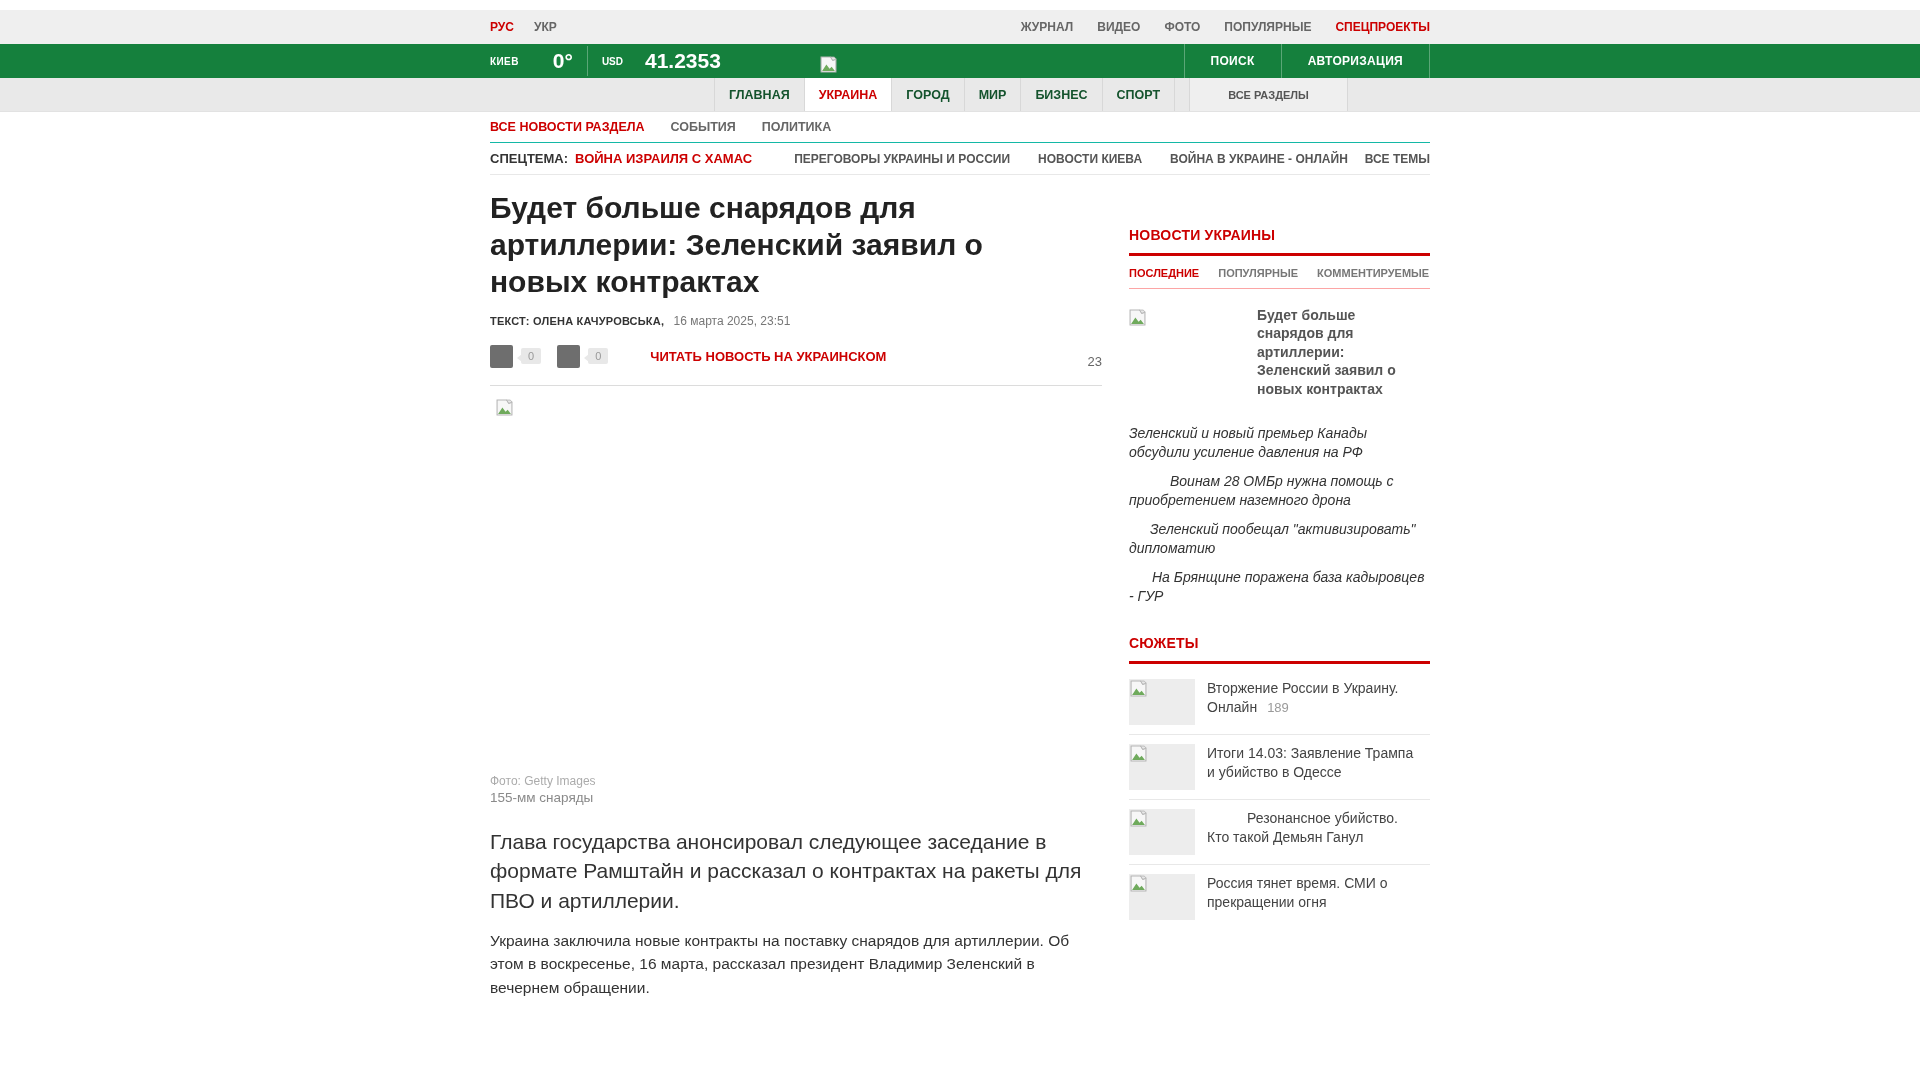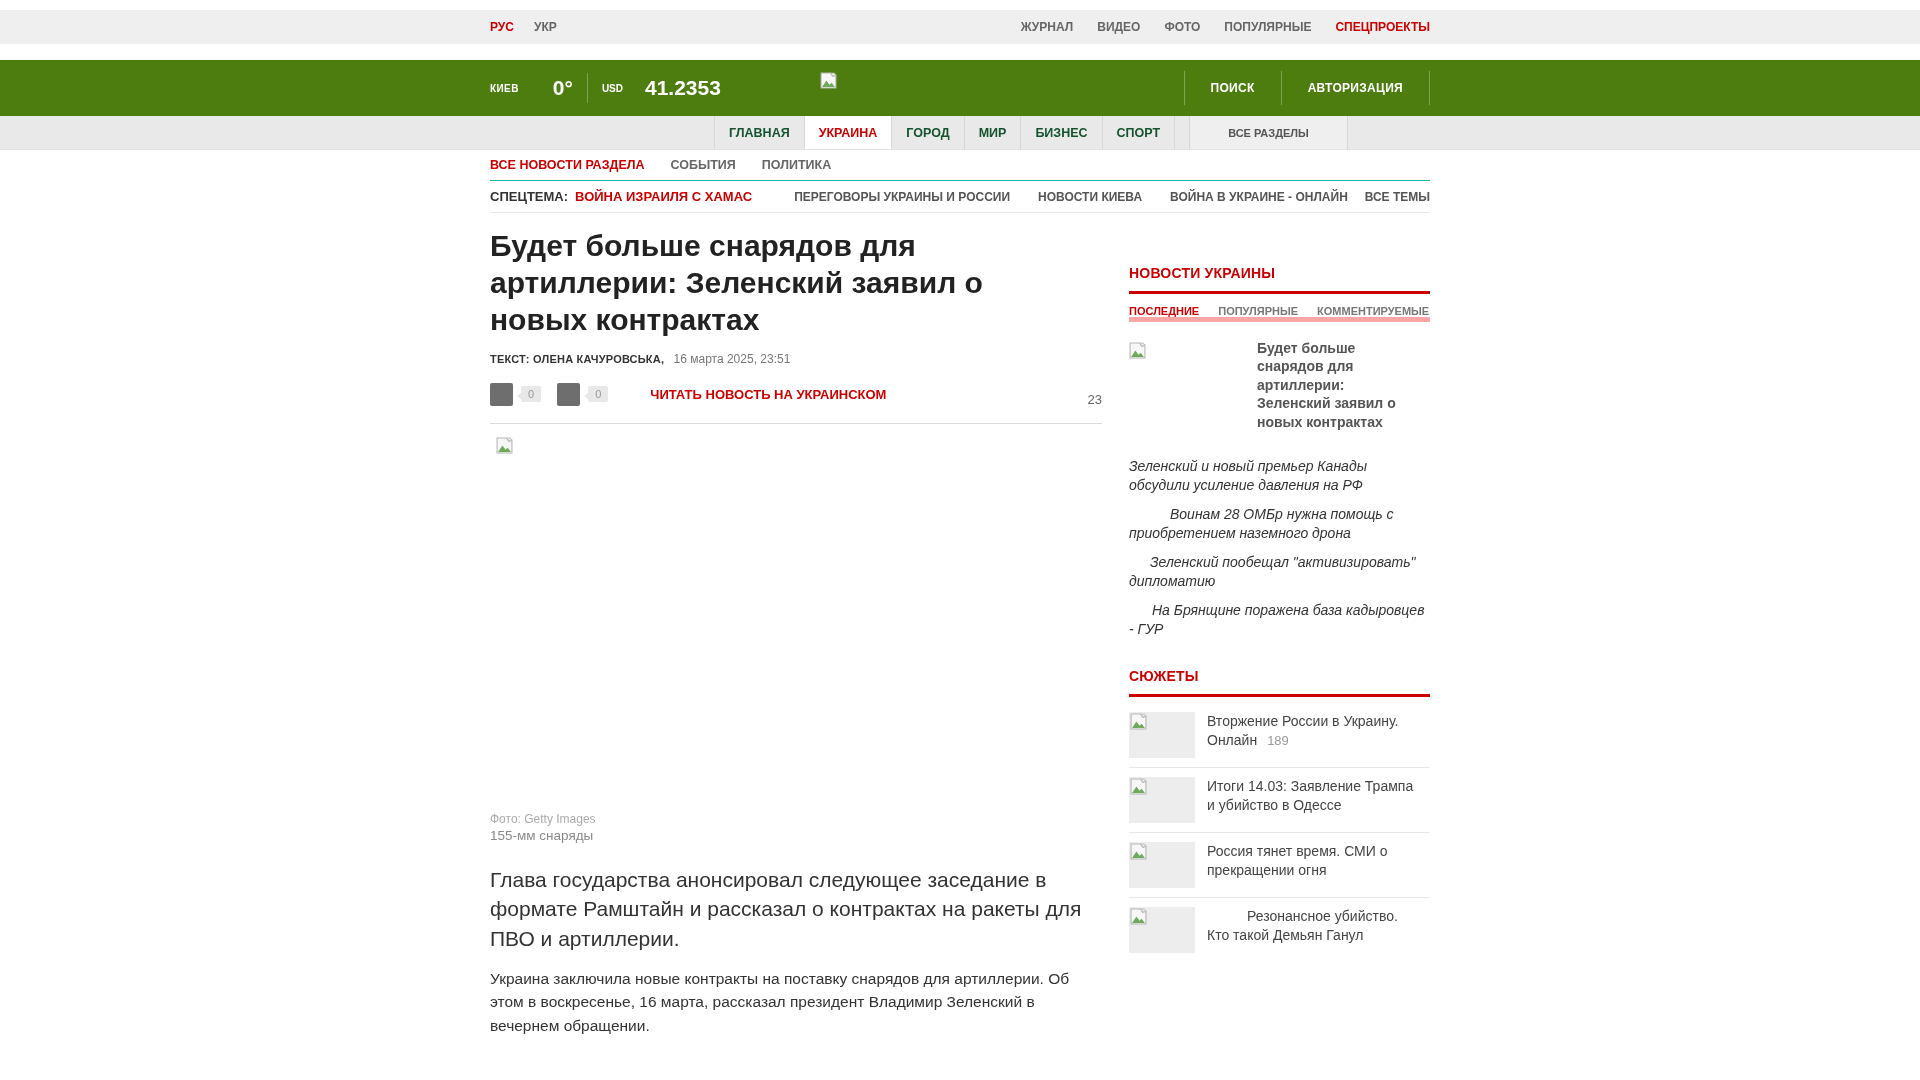--- a/index.html
+++ b/index.html
@@ -15,21 +15,21 @@
   .topbar { margin-top:10px; height:34px; background:#efefef; }
   .topbar .container { height:100%; display:flex; align-items:center; justify-content:space-between; }
   .lang { display:flex; gap:20px; font-size:12px; font-weight:bold; }
   .lang .active { color:#cc0000; }
   .lang .idle { color:#666; }
   .toplinks { display:flex; gap:24px; font-size:12px; font-weight:bold; color:#666; }
   .toplinks .hot { color:#cc0000; }
   .toplinks span { cursor:pointer; }
 
   
-  .redbar { height:56px; background:#4d7c0f;margin-top:16px; }
+  .redbar { height:34px; background:#15803d; }
   .redbar .container { height:100%; display:flex; align-items:center; color:#fff; }
   .wx-city { font-size:10px; font-weight:bold; letter-spacing:.4px; }
   .wx-temp { font-size:21px; font-weight:bold; margin-left:34px; }
   .vdiv { width:1px; height:30px; background:rgba(255,255,255,.3); margin:0 14px; }
   .cur-label { font-size:10px; font-weight:bold; }
   .cur-value { font-size:21px; font-weight:bold; margin-left:22px; }
   .logo-slot { position:absolute; left:330px; top:12px; }
   .hdr-right { margin-left:auto; display:flex; align-items:center; height:100%; }
   .hdr-btn { font-size:12px; font-weight:bold; letter-spacing:.3px; padding:0 26px; height:30px;
              display:flex; align-items:center; cursor:pointer; }
@@ -81,21 +81,21 @@
   .article-img { height:388px; position:relative; }
   .article-img .bi { position:absolute; left:6px; top:13px; }
   .credit { font-size:12px; color:#ababab; }
   .caption { font-size:13.5px; color:#8a8a8a; margin-top:2px; }
   .lead { font-size:21px; line-height:1.42; color:#333; margin-top:22px; max-width:600px; }
   .bodytext { font-size:15.5px; line-height:1.5; color:#333; margin-top:13px; max-width:612px; }
 
   
   .sb-header { color:#cc0000; font-size:14px; font-weight:bold; letter-spacing:.2px; }
   .red-rule { height:3px; background:#cc0000; margin-top:10px; }
-  .sb-tabs { display:flex; gap:19px; margin-top:11px; border-bottom:5px solid #fca5a5; }
+  .sb-tabs { display:flex; gap:19px; margin-top:11px; padding-bottom:9px; border-bottom:1px solid #fca5a5; }
   .sb-tab { font-size:11px; font-weight:bold; color:#777; cursor:pointer; }
   .sb-tab.active { color:#cc0000; }
   .featured { display:flex; margin-top:17px; cursor:pointer; }
   .featured .thumb-slot { width:128px; flex-shrink:0; padding-top:3px; }
   .featured .f-title { font-size:14px; font-weight:bold; color:#555; line-height:1.32; width:158px; }
   .sb-list { margin-top:26px;font-style:italic; }
   .sb-item { font-size:14px; color:#333; line-height:1.32; margin-bottom:11px; cursor:pointer; width:301px; }
   .ind-41 { text-indent:41px; }
   .ind-21 { text-indent:21px; }
   .ind-23 { text-indent:23px; }
@@ -275,30 +275,30 @@
         <div class="sujet">
           <span class="thumb">
             <span class="bi">
               <svg width="17" height="17" viewBox="0 0 16 16">
                 <path d="M1 1h9l2 3 3-1v12H1z" fill="#f7f7f7" stroke="#b5b5b5" stroke-width="1"></path>
                 <path d="M2 14l4-6 3 4 2-2 3 4z" fill="#6faa5c"></path>
                 <path d="M10 1l2 3 3-1-1.5-2z" fill="#e8e8e8" stroke="#b5b5b5" stroke-width="0.8"></path>
               </svg>
             </span>
           </span>
-          <span class="s-text"><span>Россия тянет время. СМИ о прекращении огня</span></span>
+          <span class="s-text ind-40"><span>Резонансное убийство. Кто такой Демьян Ганул</span></span>
         </div>
         <div class="sujet">
           <span class="thumb">
             <span class="bi">
               <svg width="17" height="17" viewBox="0 0 16 16">
                 <path d="M1 1h9l2 3 3-1v12H1z" fill="#f7f7f7" stroke="#b5b5b5" stroke-width="1"></path>
                 <path d="M2 14l4-6 3 4 2-2 3 4z" fill="#6faa5c"></path>
                 <path d="M10 1l2 3 3-1-1.5-2z" fill="#e8e8e8" stroke="#b5b5b5" stroke-width="0.8"></path>
               </svg>
             </span>
           </span>
-          <span class="s-text ind-40"><span>Резонансное убийство. Кто такой Демьян Ганул</span></span>
+          <span class="s-text"><span>Россия тянет время. СМИ о прекращении огня</span></span>
         </div>
       </div>
     </div>
   </div>
 </div>
 
 </body></html>

